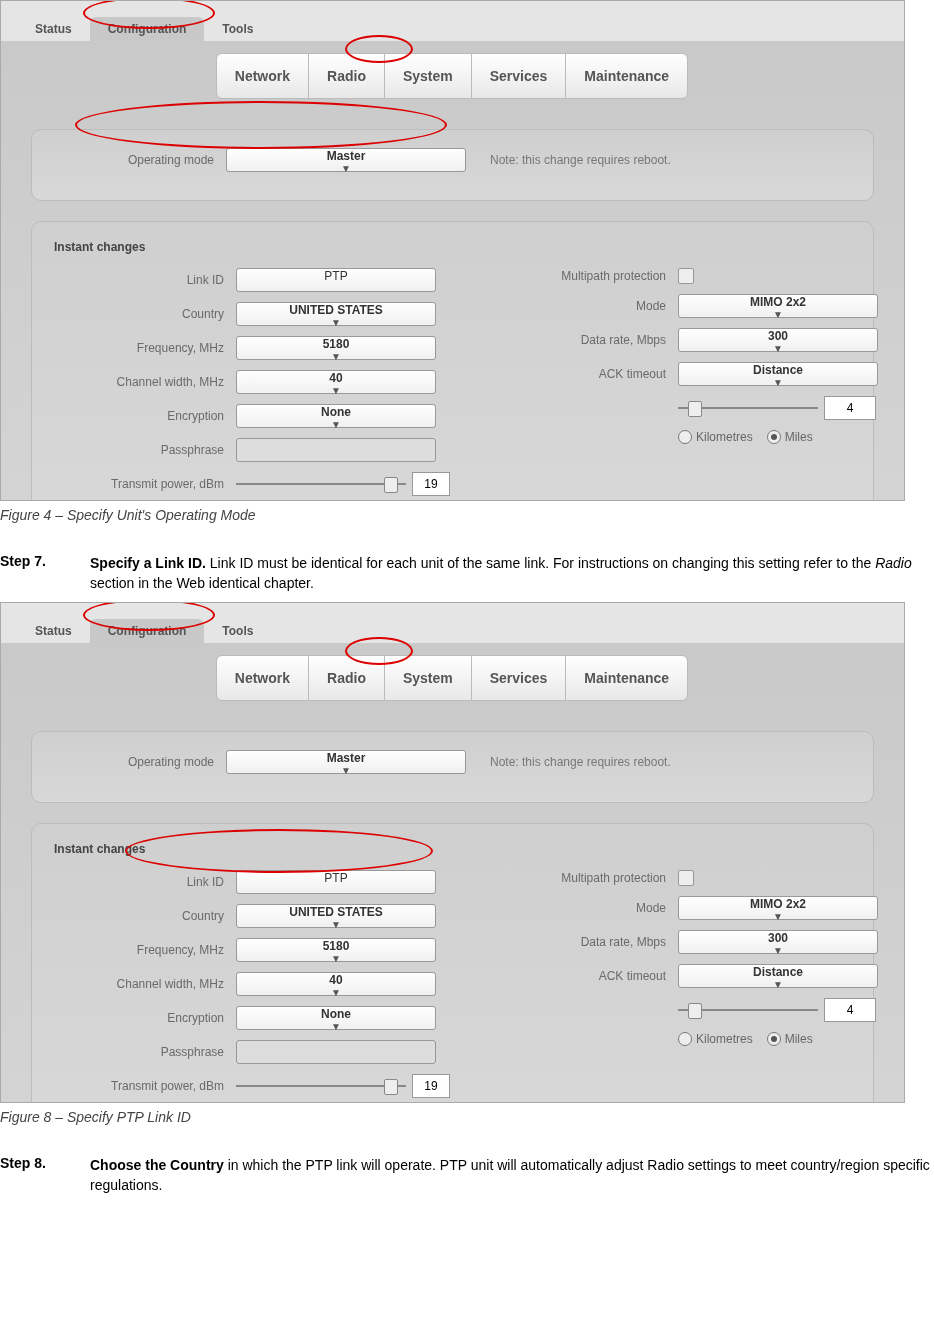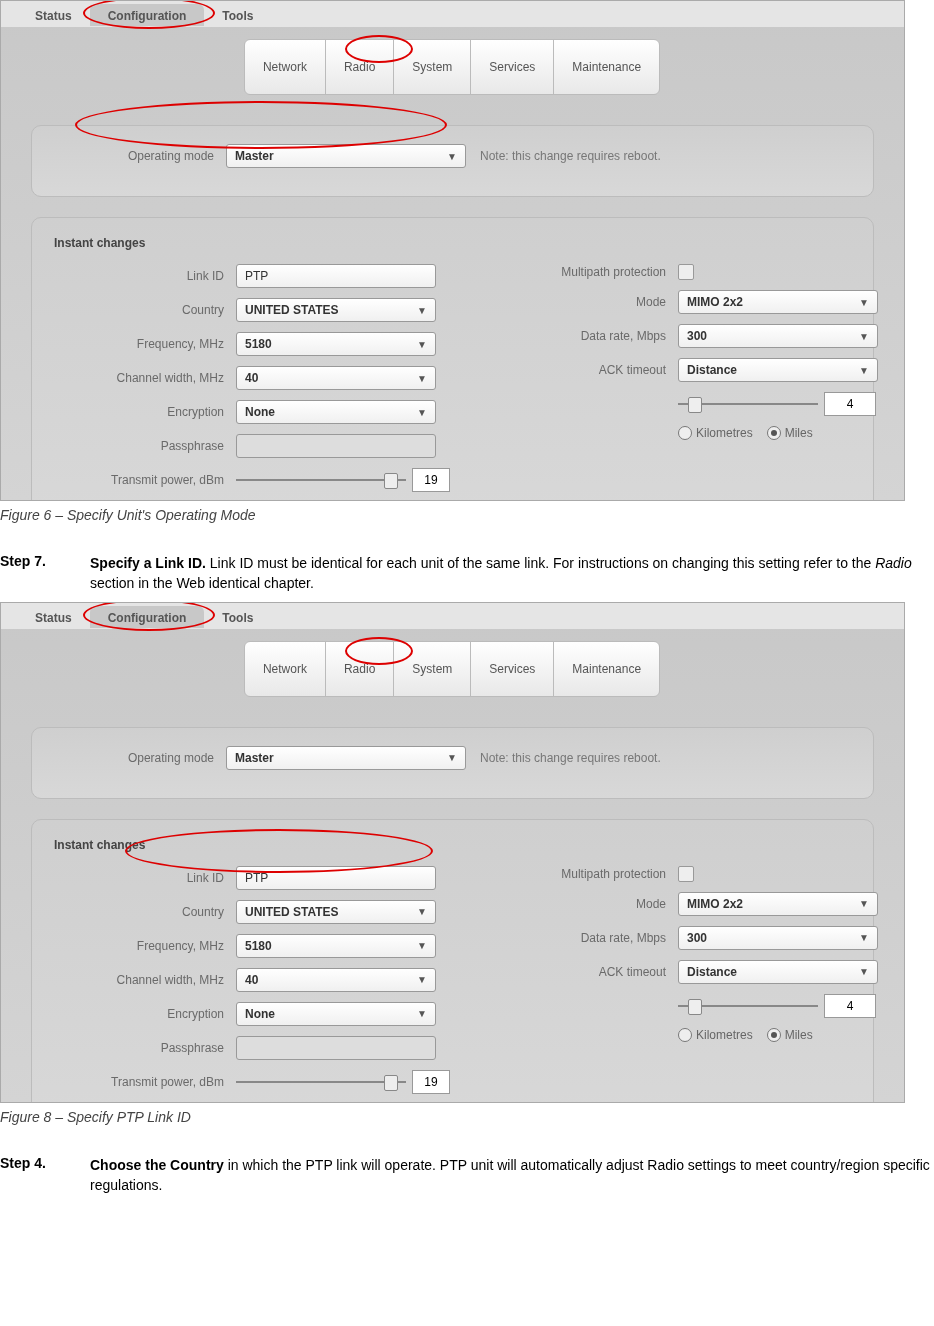--- a/index.html
+++ b/index.html
@@ -12,69 +12,69 @@
     width: 934px;
   }
   .screenshot {
     border: 1px solid #aaa;
     background: linear-gradient(to bottom, #c8c8c8 0%, #d4d4d4 100%);
     position: relative;
     width: 903px;
     height: 499px;
     overflow: hidden;
   }
-  .top-tabs { display: flex; padding: 2px 0 0 16px; background: #e5e5e5; height: 24px; align-items: center; }
+  .top-tabs { display: flex; padding: 16px 0 0 16px; background: #e5e5e5; height: 24px; }
   .top-tab {
     font-size: 12px; font-weight: bold; color: #555;
     padding: 5px 18px 3px 18px; background: #e5e5e5;
     border-top-left-radius: 6px; border-top-right-radius: 6px;
   }
   .top-tab.active { background: #c8c8c8; }
   .sub-tabs {
     display: flex; justify-content: center; padding-top: 12px; gap: 0;
   }
   .sub-tab {
     background: linear-gradient(to bottom, #fff 0%, #e8e8e8 100%);
     border: 1px solid #bbb;
-    font-size: 12px; font-weight: normal; color: #555;
-    padding: 20px 18px; margin-left: -1px;
+    font-size: 14px; font-weight: bold; color: #555;
+    padding: 14px 18px; margin-left: -1px;
   }
   .sub-tab:first-child { border-radius: 6px 0 0 6px; }
   .sub-tab:last-child { border-radius: 0 6px 6px 0; }
   .panel {
     background: linear-gradient(to bottom, #cfcfcf 0%, #d8d8d8 100%);
     margin: 20px 30px; border-radius: 10px; padding: 18px 22px;
     border: 1px solid #bcbcbc;
   }
   .panel-title { font-size:12px; font-weight:bold; color:#444; margin-bottom:14px; }
   .row { display:flex; align-items:center; margin-bottom:10px; }
   .two-col { display:flex; gap: 56px; padding: 0 10px; }
   .col { flex:1; }
   .label { font-size:12px; color:#6a6a6a; text-align:right; width:160px; padding-right:12px; }
   .input, .select {
     background: linear-gradient(to bottom, #fff, #f0f0f0);
     border:1px solid #999; border-radius:3px; height:24px; box-sizing:border-box;
     padding:0 8px; font-size:12px; font-weight:bold; color:#333; width:200px;
-    display:flex; align-items:center; justify-content:space-between;
+    display:flex; align-items:center; justify-content:space-between;flex-direction:column;
   }
   .input { font-weight:normal;padding-left:8px; }
   .select .caret { font-size:10px; color:#555; }
   .checkbox { width:14px; height:14px; border:1px solid #999; background:#eee; border-radius:2px; }
   .slider { position:relative; width:170px; height:20px; }
   .slider .track { position:absolute; top:9px; left:0; right:0; height:2px; background:#888; }
   .slider .thumb {
     position:absolute; top:3px; width:12px; height:14px; background:#eee;
     border:1px solid #888; border-radius:2px;
   }
   .small-box { width:36px; height:22px; border:1px solid #999; background:#fff; font-size:12px;
                display:flex; align-items:center; justify-content:center; margin-left:6px; }
   .radio { width:12px; height:12px; border:1px solid #777; border-radius:50%; background:#eee;
            display:inline-flex; align-items:center; justify-content:center; margin-right:4px; }
   .radio .dot { width:6px; height:6px; border-radius:50%; background:#555; }
-  .note { font-size:12px; color:#777; margin-left:14px; }
+  .note { font-size:12px; color:#777; margin-left:24px; }
 
   .circle1, .circle2 {
     position:absolute; border:2px solid #d00; border-radius:50%;
     pointer-events:none;
   }
 
   .caption { font-style:italic; color:#444; font-size:14px; margin:6px 0 30px 0; }
   .step-block { margin: 0 0 8px 0; display:flex; }
   .step-label { font-weight:bold; width:90px; flex-shrink:0; }
   .step-body { flex:1; line-height:1.45; }
@@ -207,21 +207,21 @@
           <span style="width:14px;"></span>
           <span class="radio">
               <span class="dot"></span>
             </span>
           <span>Miles</span>
         </div>
       </div>
     </div>
   </div>
 </div>
-<div class="caption">Figure 6 – Specify Unit's Operating Mode</div>
+<div class="caption">Figure 4 – Specify Unit's Operating Mode</div>
 
 <div class="step-block">
   <div class="step-label">Step 7.</div>
   <div class="step-body">
     <b>Specify a Link ID.</b><span> Link ID must be identical for each unit of the same link. For instructions on changing this setting refer to the </span><span class="em">Radio</span><span> section in the Web identical chapter.</span>
   </div>
 </div>
 
 <div class="screenshot">
   <div class="circle1" style="left:82px; top:-4px; width:128px; height:28px;"></div>
@@ -350,17 +350,17 @@
             </span>
           <span>Miles</span>
         </div>
       </div>
     </div>
   </div>
 </div>
 <div class="caption">Figure 8 – Specify PTP Link ID</div>
 
 <div class="step-block">
-  <div class="step-label">Step 4.</div>
+  <div class="step-label">Step 8.</div>
   <div class="step-body">
     <b>Choose the Country</b><span> in which the PTP link will operate. PTP unit will automatically adjust Radio settings to meet country/region specific regulations.</span>
   </div>
 </div>
 
 </body></html>

